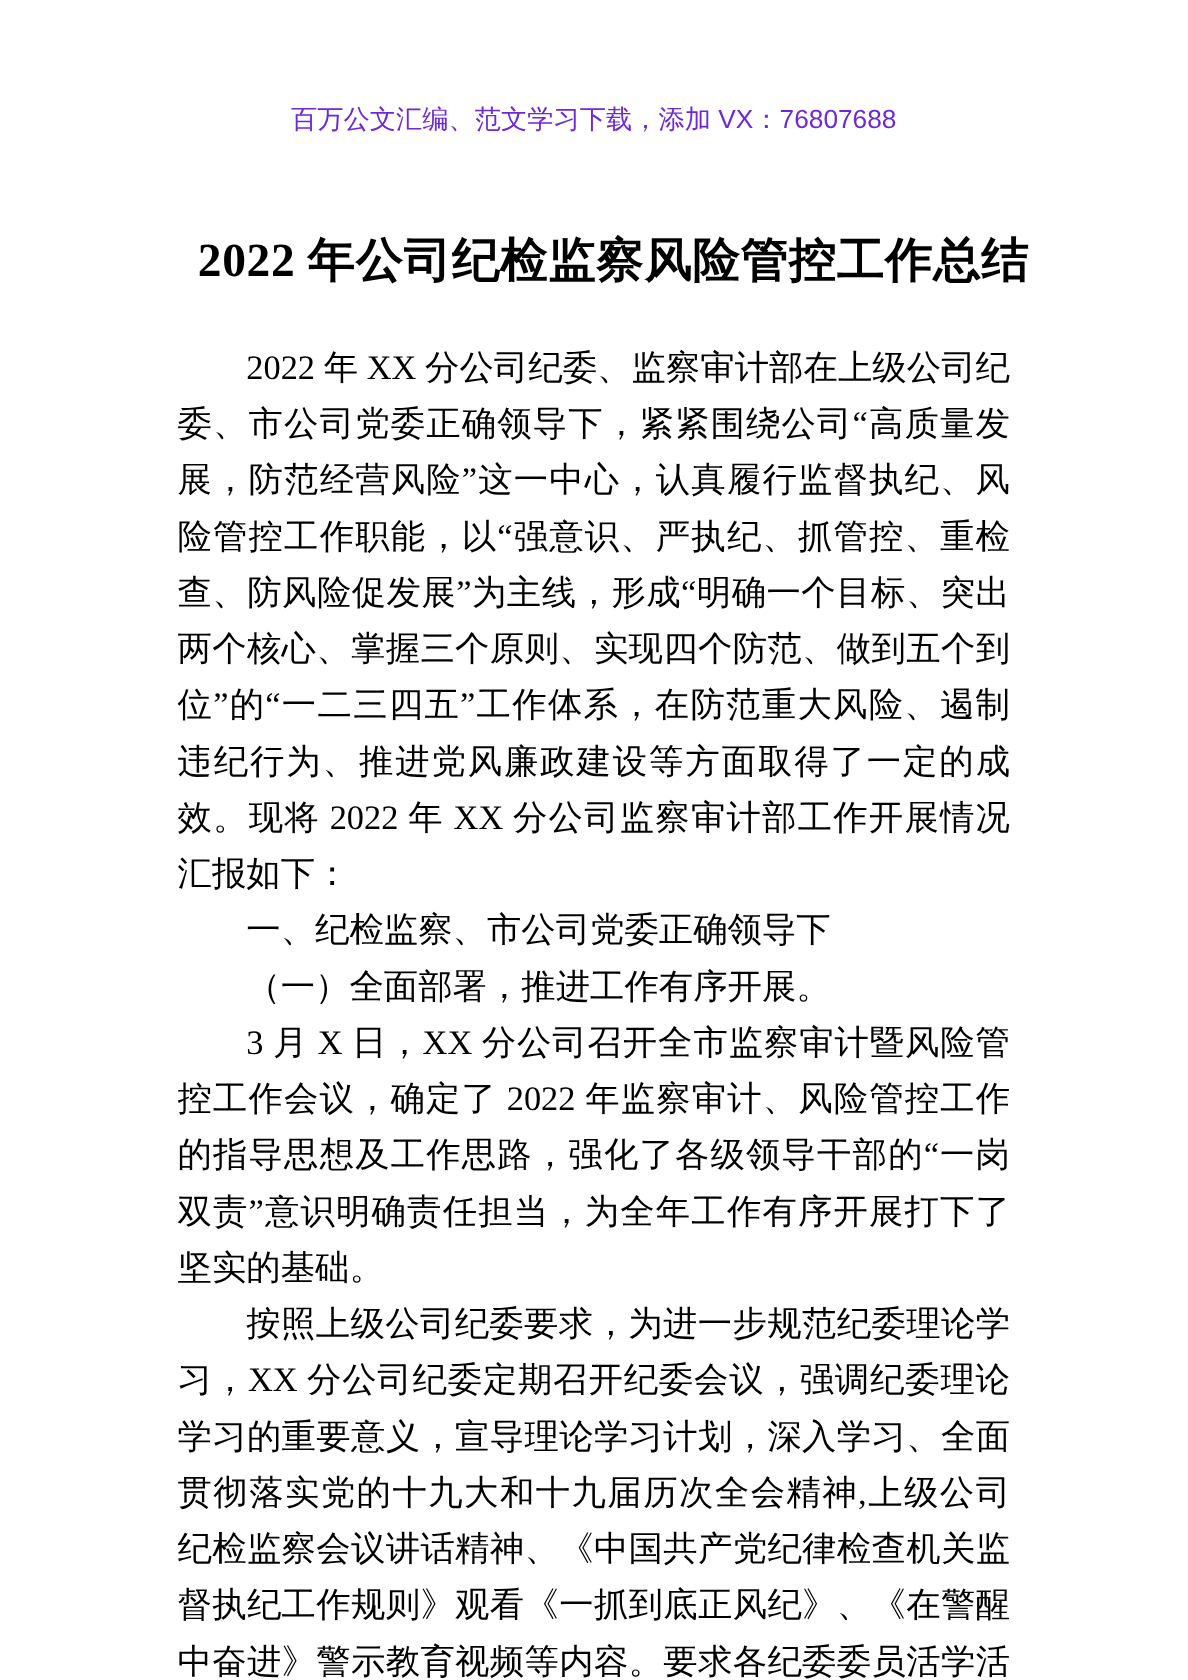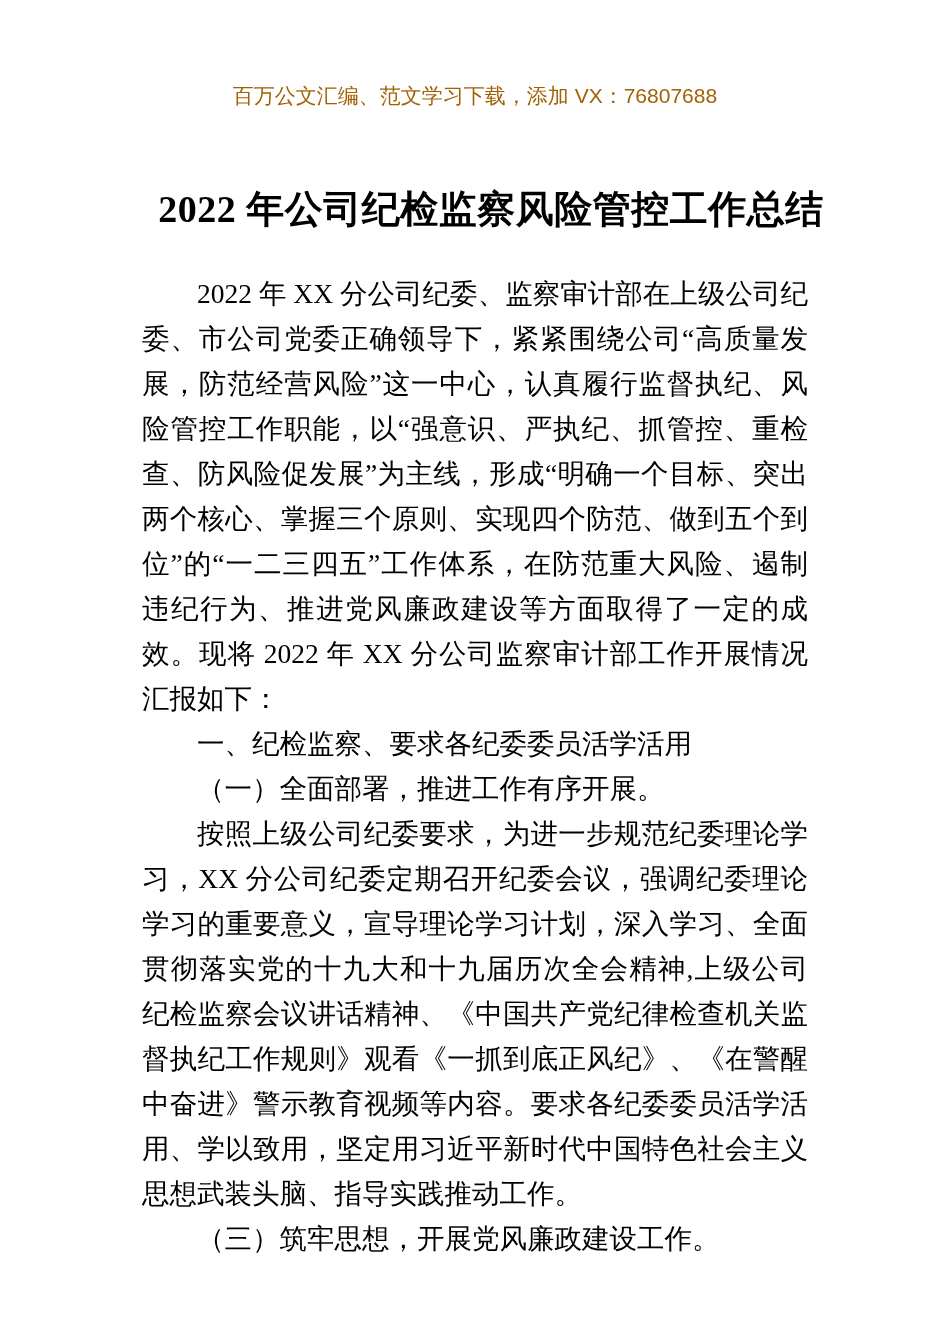--- a/index.html
+++ b/index.html
@@ -17,21 +17,21 @@
     color: #000000;
   }
   .promo {
     position: absolute;
     top: 82px;
     left: 0;
     width: 100%;
     text-align: center;
     font-size: 21px;
     line-height: 27px;
-    color: #a16207;
+    color: #6d28d9;
     font-family: "Liberation Sans", "DejaVu Sans", sans-serif;
   }
   .doc-title {
     position: absolute;
     top: 168px;
     left: 0;
     width: 100%;
     margin: 16px;
     text-align: center;
     font-size: 38px;
@@ -64,19 +64,20 @@
 <div class="page">
 
   <div class="promo">
     <span>百万公文汇编、范文学习下载，添加 VX：76807688</span>
   </div>
 
   <h1 class="doc-title">2022 年公司纪检监察风险管控工作总结</h1>
 
   <div class="doc-body">
     <p>2022 年 XX 分公司纪委、监察审计部在上级公司纪委、市公司党委正确领导下，紧紧围绕公司“高质量发展，防范经营风险”这一中心，认真履行监督执纪、风险管控工作职能，以“强意识、严执纪、抓管控、重检查、防风险促发展”为主线，形成“明确一个目标、突出两个核心、掌握三个原则、实现四个防范、做到五个到位”的“一二三四五”工作体系，在防范重大风险、遏制违纪行为、推进党风廉政建设等方面取得了一定的成效。现将 2022 年 XX 分公司监察审计部工作开展情况汇报如下：</p>
-    <p>一、纪检监察、要求各纪委委员活学活用</p>
+    <p>一、纪检监察、市公司党委正确领导下</p>
     <p>（一）全面部署，推进工作有序开展。</p>
+    <p>3 月 X 日，XX 分公司召开全市监察审计暨风险管控工作会议，确定了 2022 年监察审计、风险管控工作的指导思想及工作思路，强化了各级领导干部的“一岗双责”意识明确责任担当，为全年工作有序开展打下了坚实的基础。</p>
     <p>按照上级公司纪委要求，为进一步规范纪委理论学习，XX 分公司纪委定期召开纪委会议，强调纪委理论学习的重要意义，宣导理论学习计划，深入学习、全面贯彻落实党的十九大和十九届历次全会精神,上级公司纪检监察会议讲话精神、《中国共产党纪律检查机关监督执纪工作规则》观看《一抓到底正风纪》、《在警醒中奋进》警示教育视频等内容。要求各纪委委员活学活用、学以致用，坚定用习近平新时代中国特色社会主义思想武装头脑、指导实践推动工作。</p>
     <p>（三）筑牢思想，开展党风廉政建设工作。</p>
   </div>
 
 </div>
 
 </body></html>

